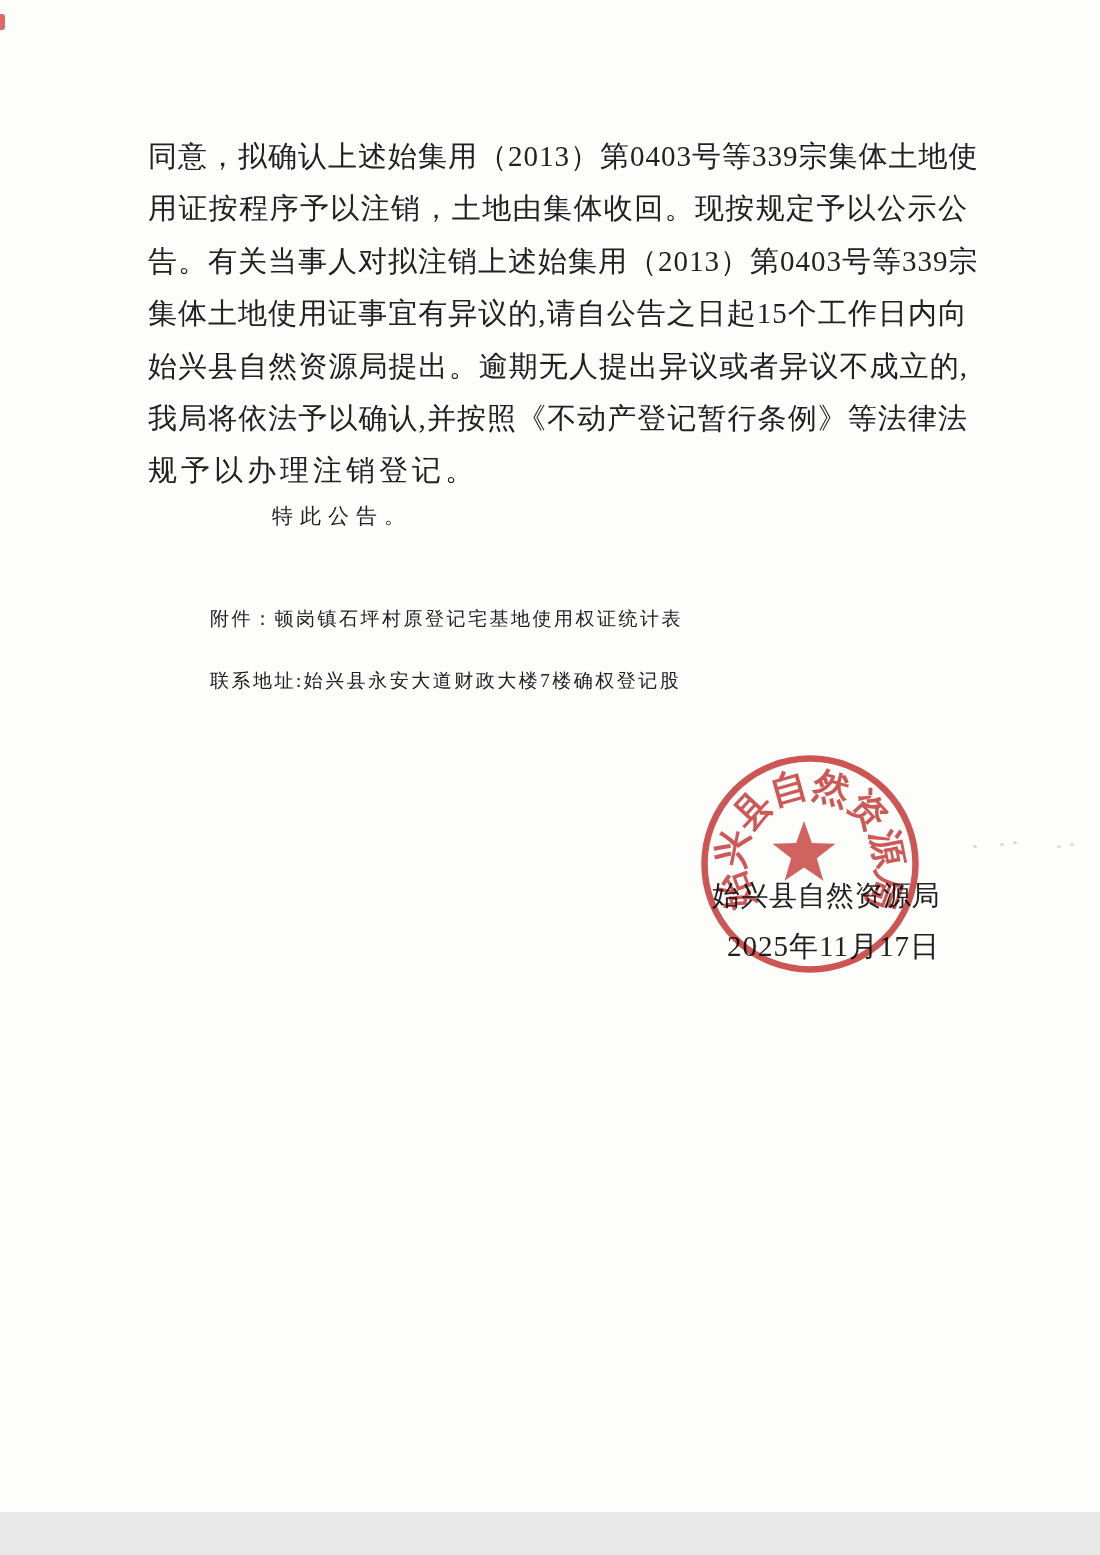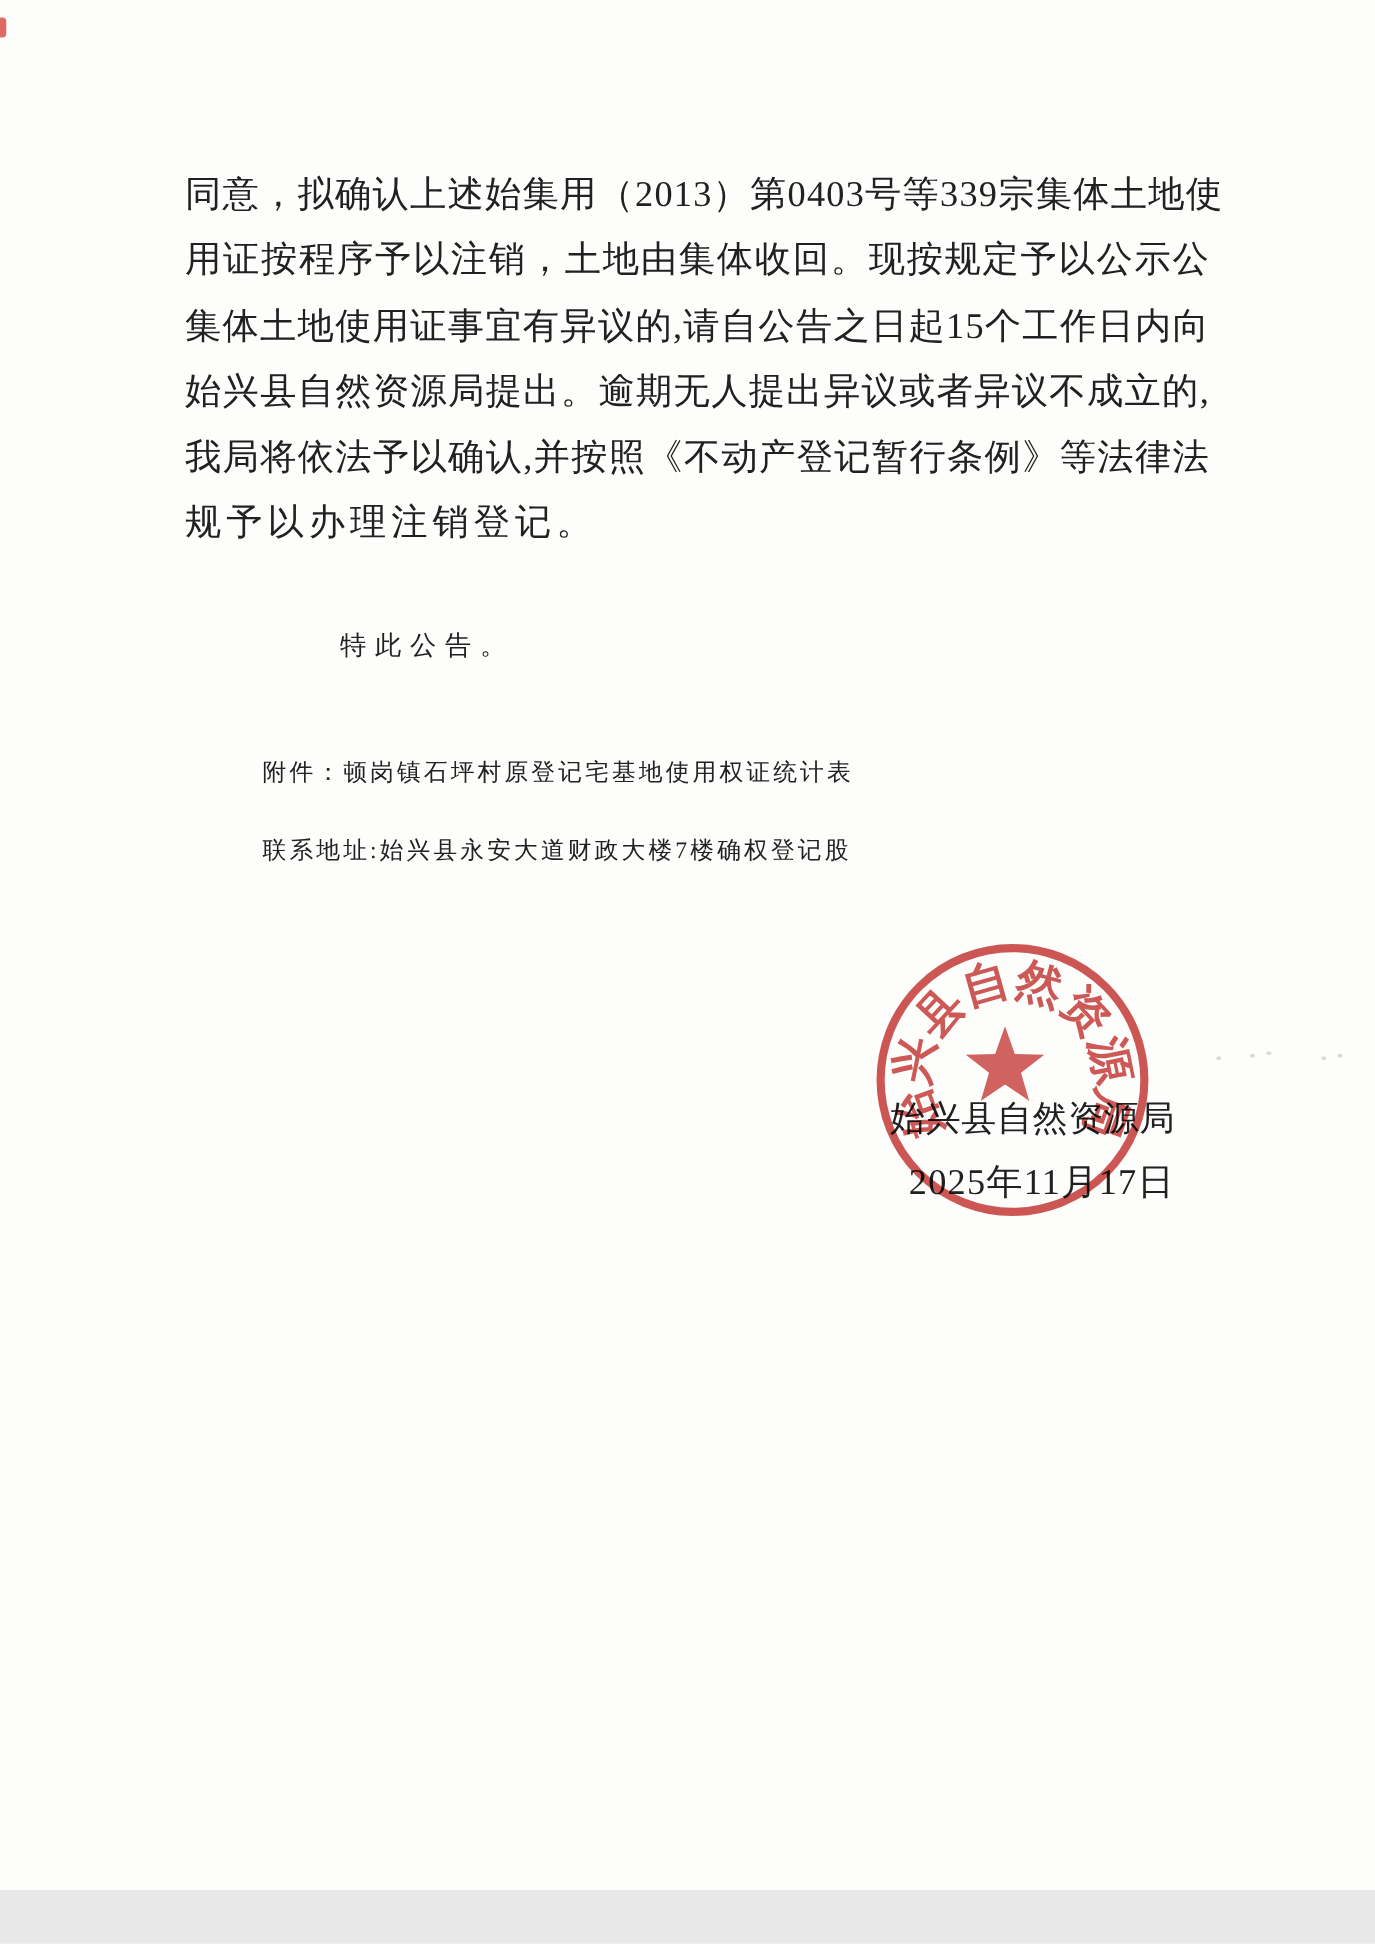--- a/index.html
+++ b/index.html
@@ -120,20 +120,21 @@
   <div class="artifact-red"></div>
   <div class="speck" style="left:973px; top:845px;"></div>
   <div class="speck" style="left:1000px; top:843px;"></div>
   <div class="speck" style="left:1013px; top:841px;"></div>
   <div class="speck" style="left:1057px; top:845px;"></div>
   <div class="speck" style="left:1070px; top:843px;"></div>
 
   <div class="body-block">
     <div class="line">同意，拟确认上述始集用（2013）第0403号等339宗集体土地使</div>
     <div class="line">用证按程序予以注销，土地由集体收回。现按规定予以公示公</div>
+    <div class="line">告。有关当事人对拟注销上述始集用（2013）第0403号等339宗</div>
     <div class="line">集体土地使用证事宜有异议的,请自公告之日起15个工作日内向</div>
     <div class="line">始兴县自然资源局提出。逾期无人提出异议或者异议不成立的,</div>
     <div class="line">我局将依法予以确认,并按照《不动产登记暂行条例》等法律法</div>
     <div class="line no-just">规予以办理注销登记。</div>
   </div>
 
   <div class="closing">特此公告。</div>
 
   <div class="attach-line l1">附件：顿岗镇石坪村原登记宅基地使用权证统计表</div>
   <div class="attach-line l2">联系地址:始兴县永安大道财政大楼7楼确权登记股</div>

